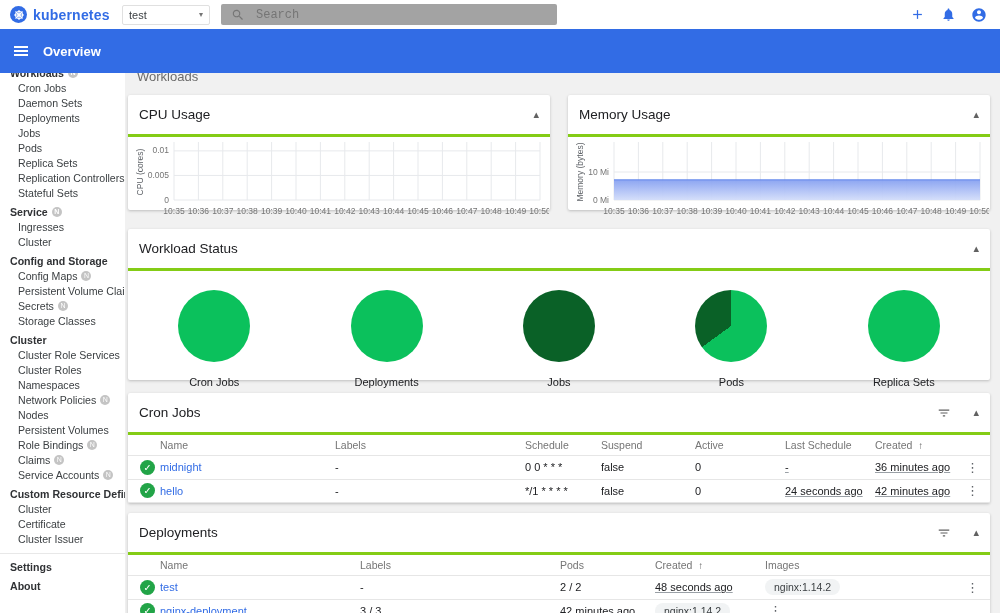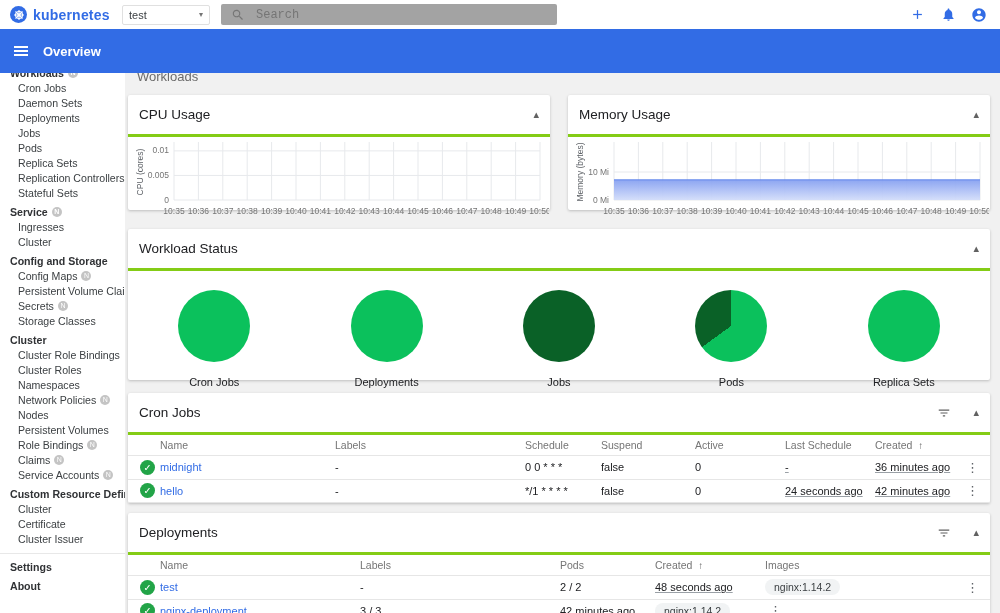--- a/index.html
+++ b/index.html
@@ -181,21 +181,21 @@
       <span>Secrets</span>
       <span class="n-badge">N</span>
     </div>
     <div class="nav-item">
       <span>Storage Classes</span>
     </div>
     <div class="nav-section">
       <span>Cluster</span>
     </div>
     <div class="nav-item">
-      <span>Cluster Role Bindings</span>
+      <span>Cluster Role Services</span>
     </div>
     <div class="nav-item">
       <span>Cluster Roles</span>
     </div>
     <div class="nav-item">
       <span>Namespaces</span>
     </div>
     <div class="nav-item">
       <span>Network Policies</span>
       <span class="n-badge">N</span>

